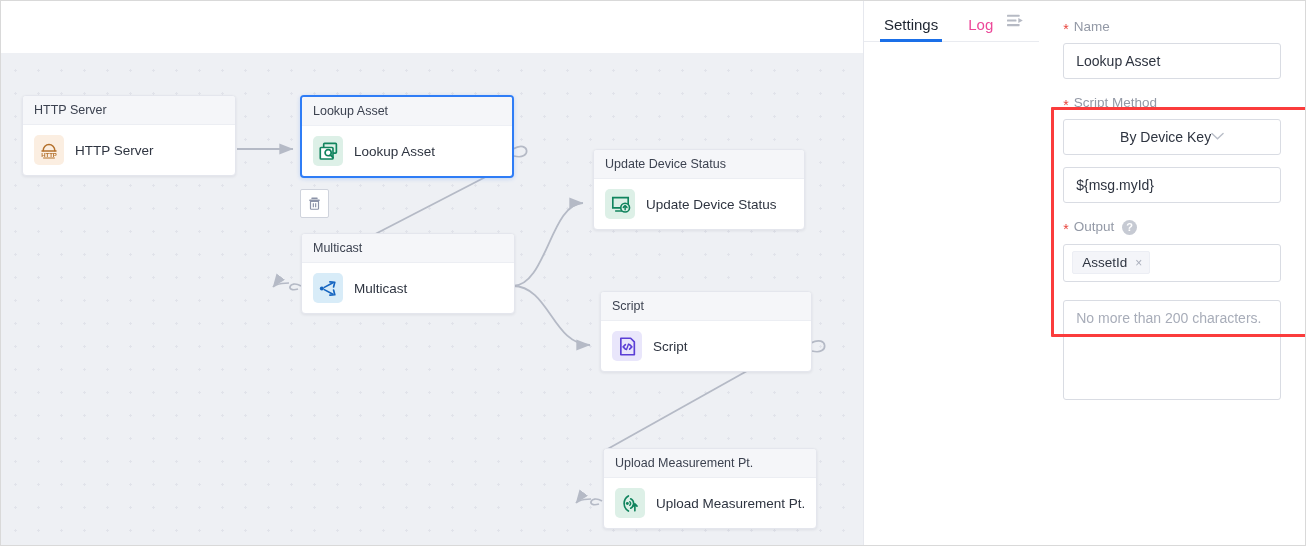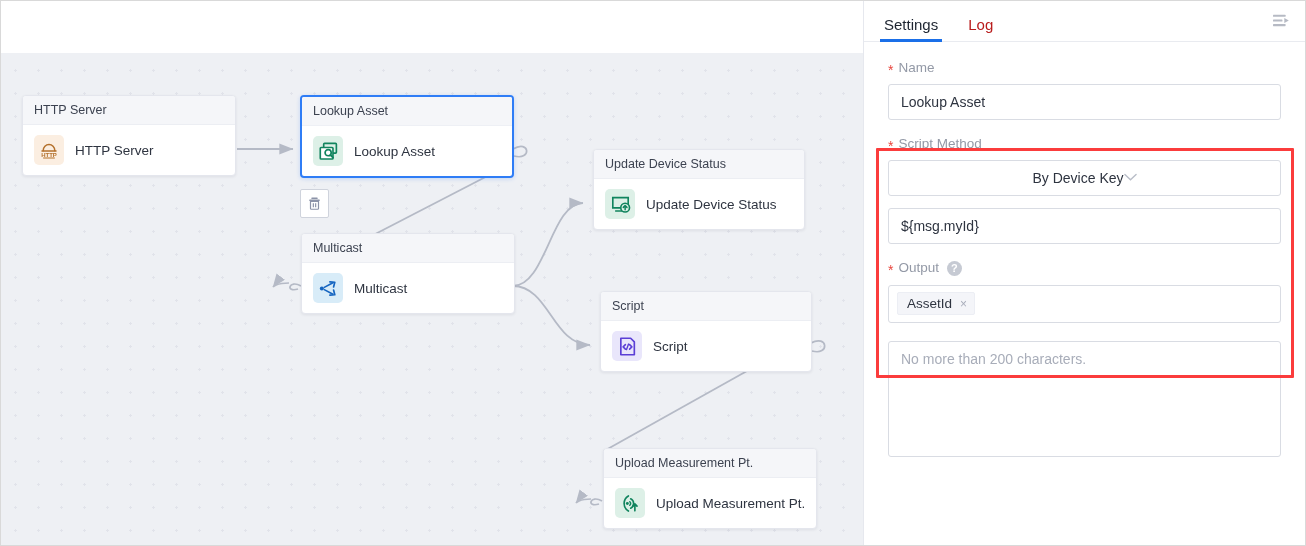--- a/index.html
+++ b/index.html
@@ -98,35 +98,35 @@
     cursor: pointer;
   }
 
   
   .panel {
     position: relative;
     width: 442px; height: 544px;
     flex: 0 0 442px;
     background: #ffffff;
     border-left: 1px solid #e6e8ee;
-    display: flex; flex-direction: column;
+    display: flex; flex-direction: row;
   }
   .panel-tabs {
     height: 41px;
     border-bottom: 1px solid #e9ebf0;
     display: flex; align-items: flex-end;
     padding: 0 18px;
     position: relative;
     background: #fff;
   }
   .tab {
     font-size: 15px;
     padding: 0 2px 9px 2px;
     margin-right: 26px;
-    color: #b91c1c;
+    color: #ec4899;
     cursor: pointer;
     position: relative;
     line-height: 1;
   }
   .tab.active { color: #1d2430; }
   .tab.active::after {
     content: "";
     position: absolute;
     left: -2px; right: -2px; bottom: -1px;
     height: 3px;
@@ -207,21 +207,21 @@
     border-radius: 2px;
     padding: 3px 7px 3px 9px;
     font-size: 13.5px;
     color: #2e3440;
     display: inline-flex; align-items: center; gap: 8px; justify-content: space-between;
   }
   .tag-x { color: #a9aebb; font-size: 12px; cursor: pointer; line-height: 1; }
 
   .ta {
     width: 100%;
-    height: 116px;
+    height: 100px;
     border: 1px solid #d9dce3;
     border-radius: 3px;
     padding: 9px 12px;
     font-size: 14px;
     font-family: "Liberation Sans", sans-serif;
     color: #2e3440;
     resize: none;
     outline: none;
   }
   .ta::placeholder { color: #a8adb9; }

